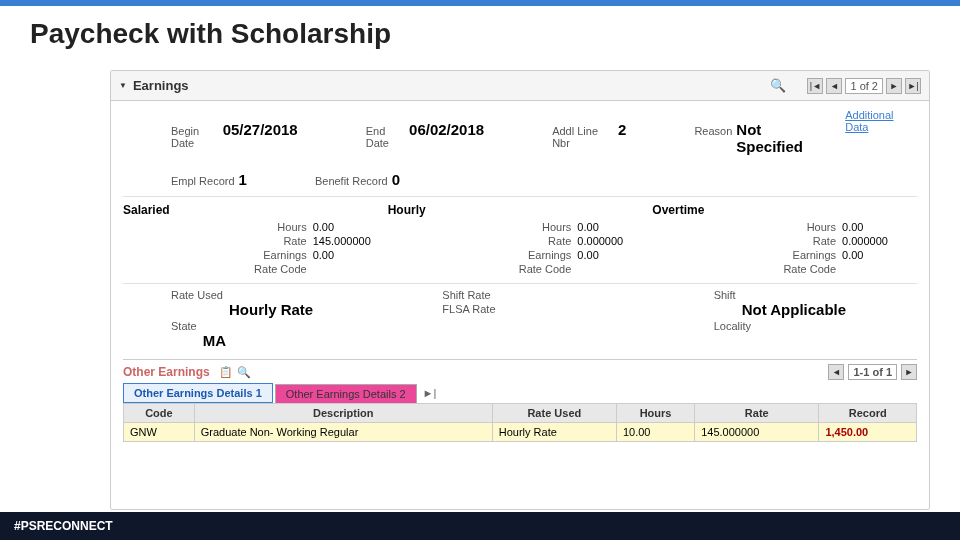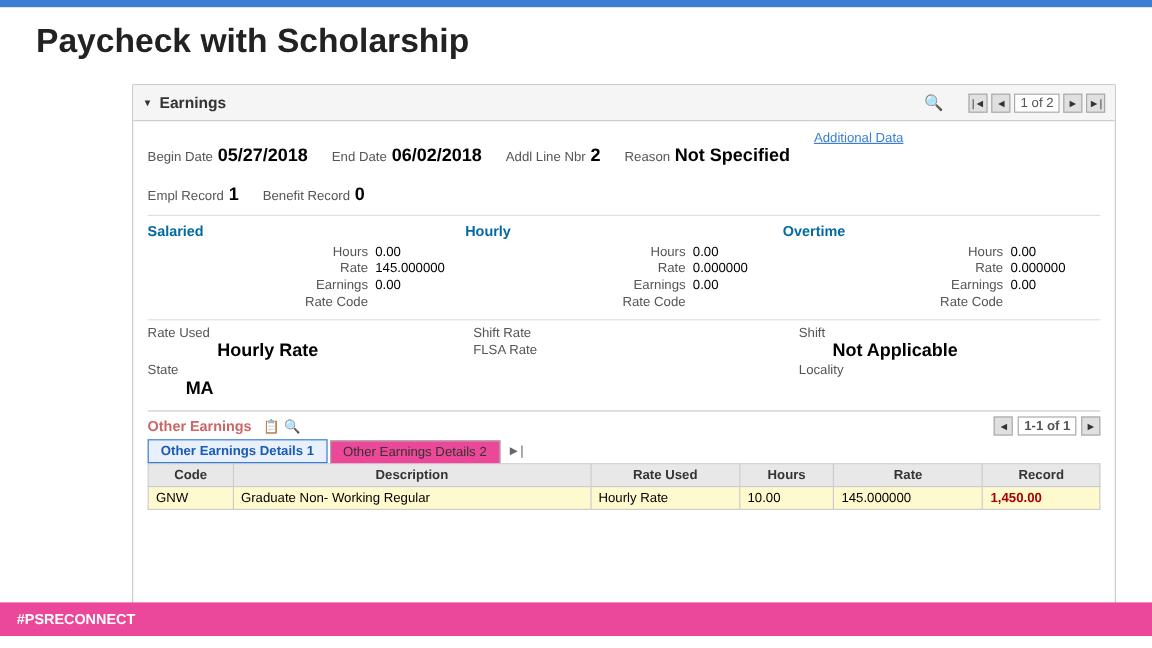--- a/index.html
+++ b/index.html
@@ -109,20 +109,21 @@
       color: #333;
     }
     .field-group {
       display: flex;
       gap: 4px;
       align-items: baseline;
     }
     .field-label {
       color: #555;
       font-size: 11px;
+      margin-left: 48px;
     }
     .field-value {
       color: #000;
       font-size: 15px;
       font-weight: 700;
       margin-top: 12px;
     }
     .additional-data {
       color: #3b7fd4;
       font-size: 11px;
@@ -138,21 +139,21 @@
       border-top: 1px solid #e0e0e0;
       padding-top: 6px;
     }
     .earnings-col {
       flex: 1;
       padding-right: 10px;
     }
     .earnings-col-title {
       font-size: 12px;
       font-weight: bold;
-      color: #0369a1;
+      color: #000000;
       margin-bottom: 4px;
     }
     .earnings-field-row {
       display: flex;
       justify-content: flex-end;
       gap: 6px;
       font-size: 11px;
       margin-bottom: 2px;
     }
     .ef-label {
@@ -267,23 +268,23 @@
       background: #fffacd;
     }
     .oe-table tr.highlight td:last-child {
       color: #a00;
       font-weight: bold;
     }
 
     
     .bottom-bar {
       position: absolute;
-      bottom: 10px; left: 0; right: 0;
+      bottom: 0; left: 0; right: 0;
       height: 28px;
-      background: #ec4899;
+      background: #0f172a;
       display: flex;
       align-items: center;
       padding: 0 14px;
     }
     .bottom-bar-text {
       color: #fff;
       font-size: 12px;
       font-weight: bold;
     }
 

